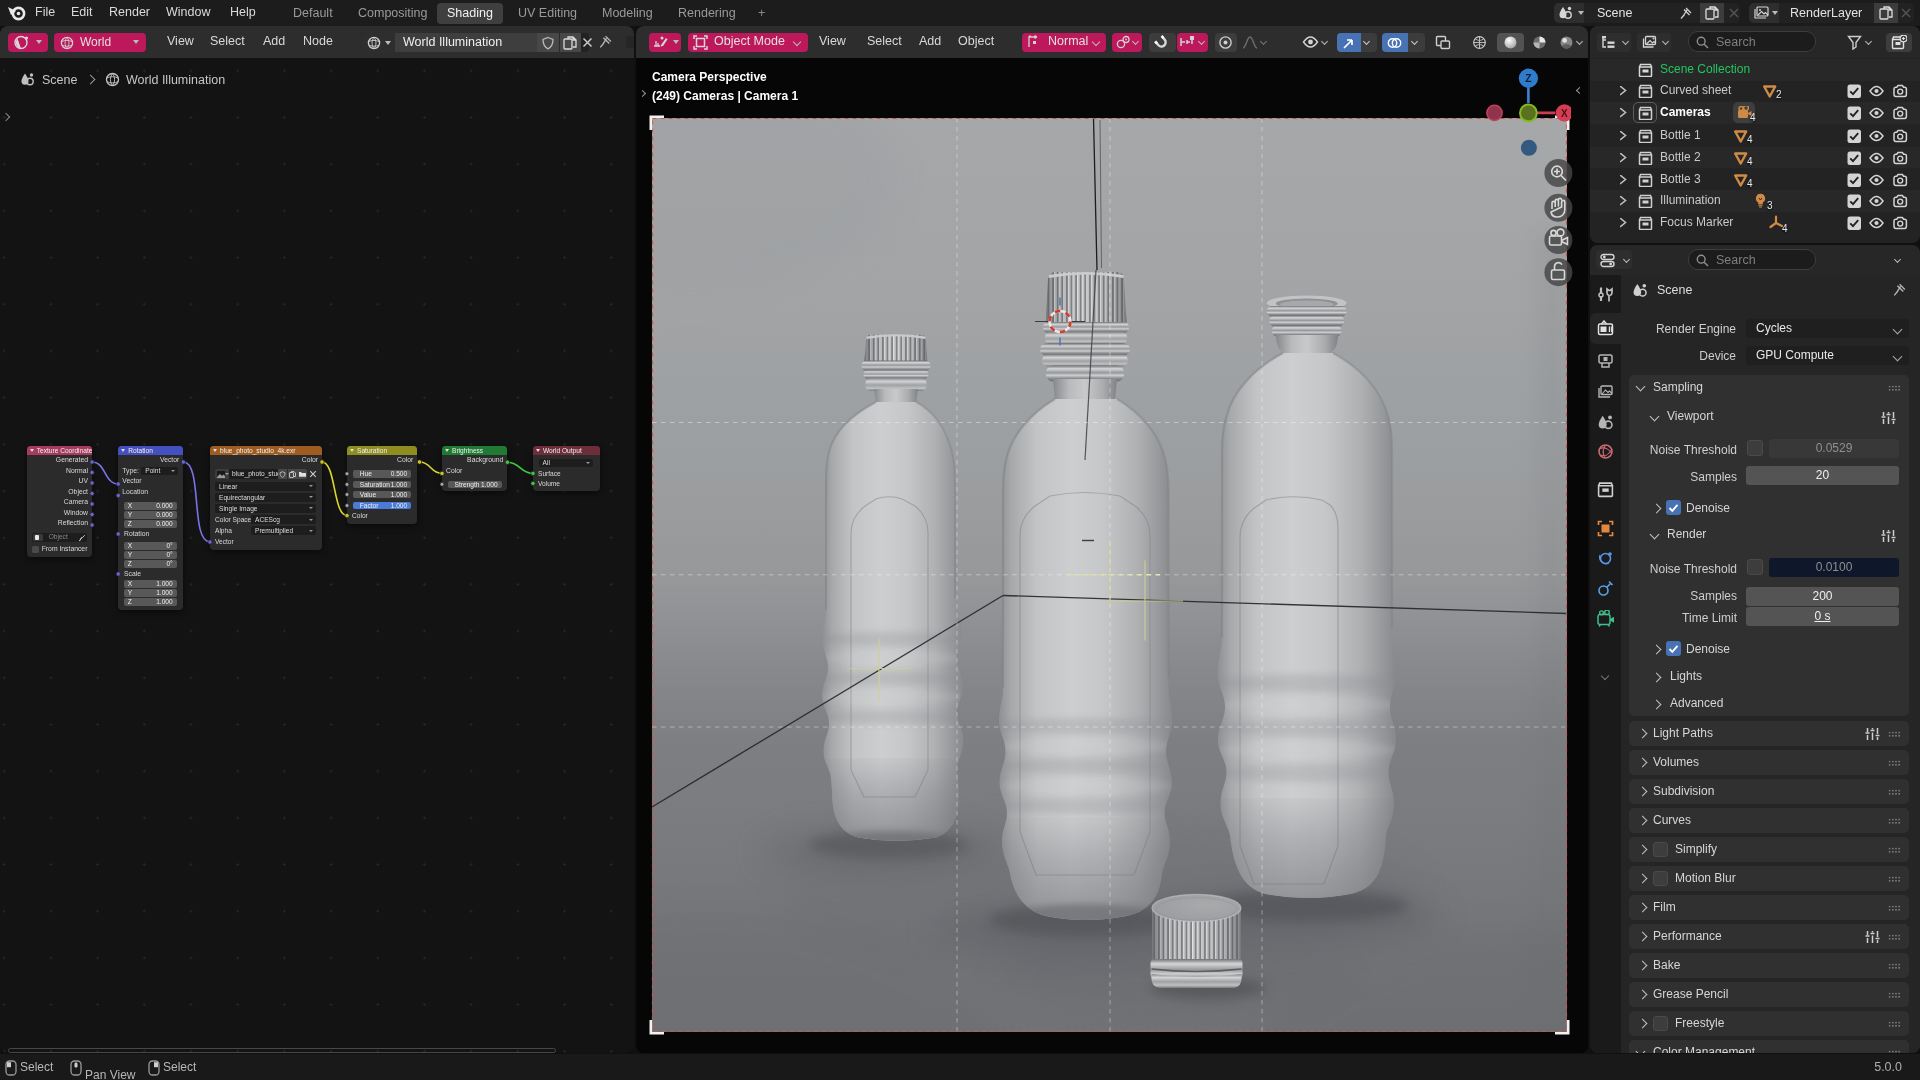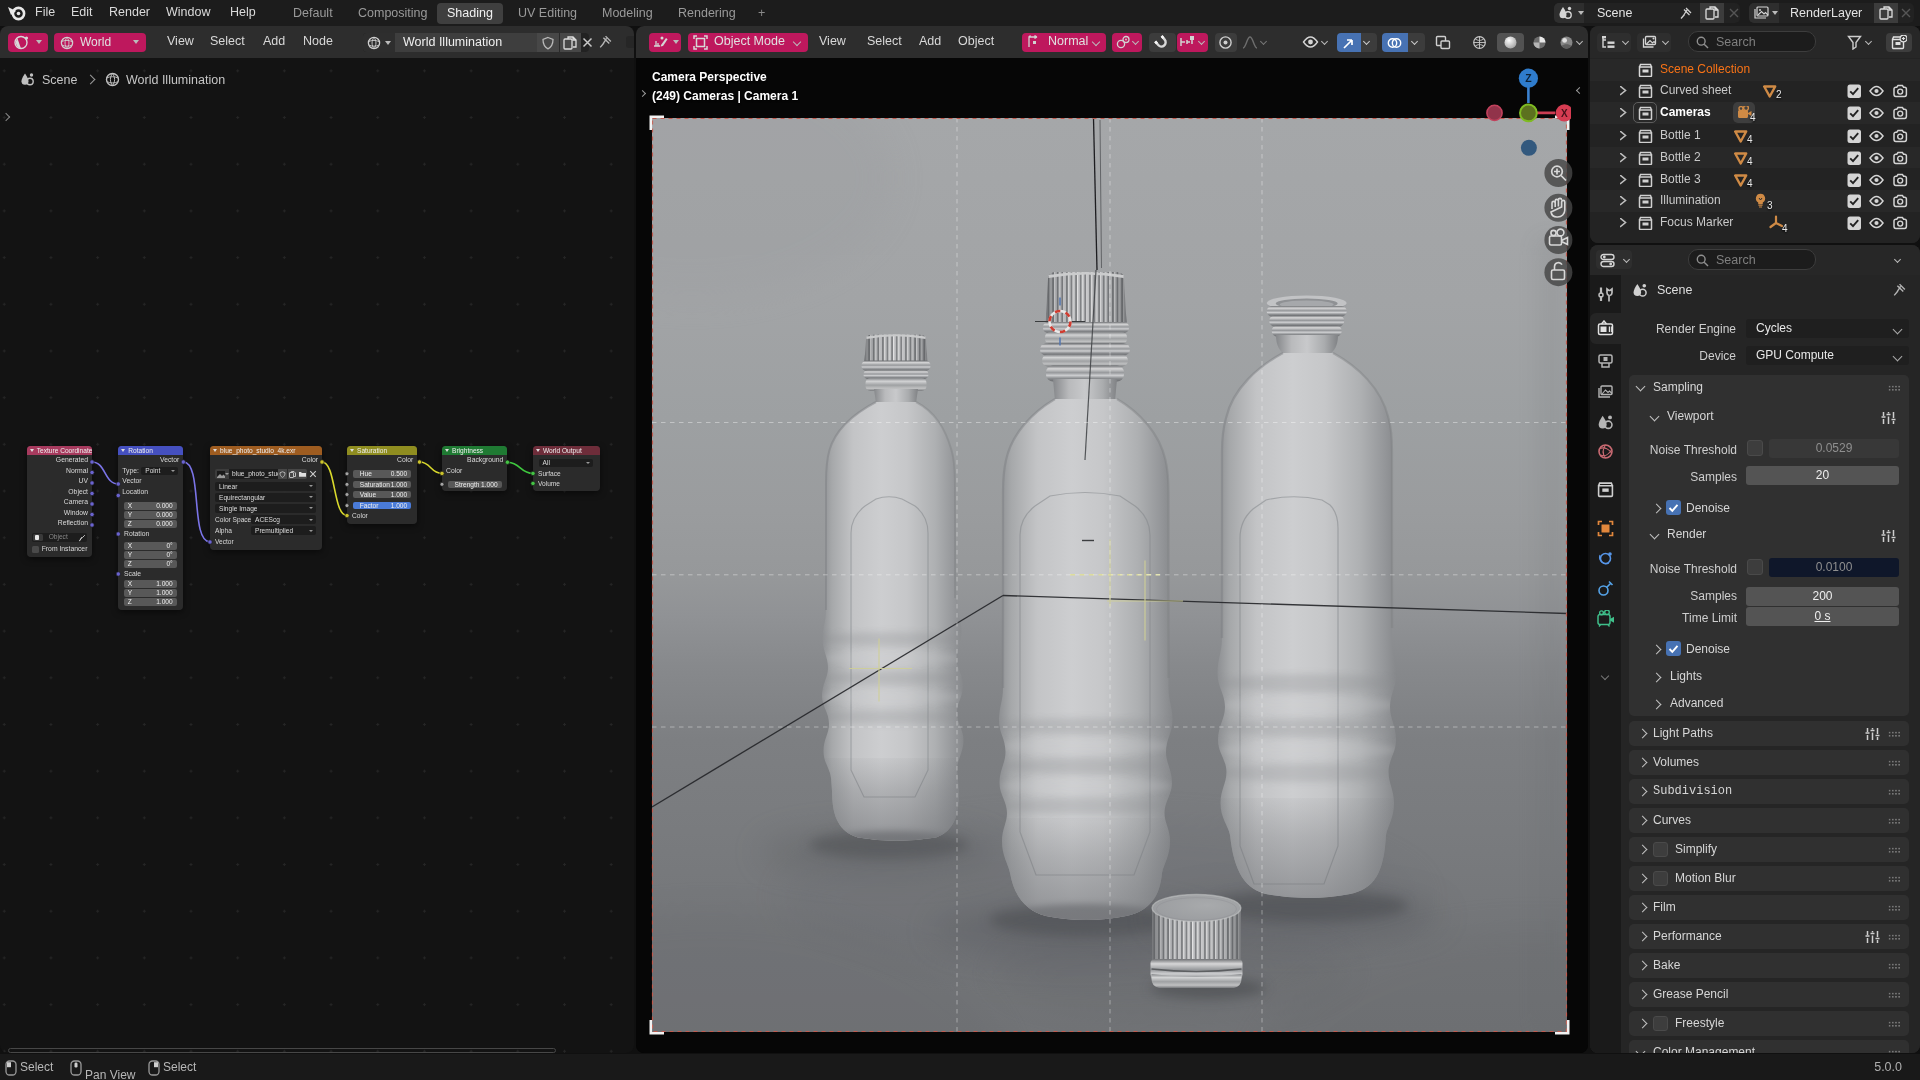--- a/index.html
+++ b/index.html
@@ -919,21 +919,21 @@
         <path d="M12.5 1.9 v3.2 M10.9 3.5 h3.2" stroke="#e0e0e0" stroke-width="1.2"></path>
       </svg>
     </div>
     <div class="abs" style="left:0;top:32px;width:330px;height:185px;background:#232323;font-size:12px;">
       <div class="orow" style="top:1px;background:#282828;">
         <svg class="abs" style="left:48px;top:4px" width="15" height="14" viewBox="0 0 15 14">
           <path d="M1.5 4 h12 v8.5 a1 1 0 0 1 -1 1 h-10 a1 1 0 0 1 -1 -1 Z" fill="none" stroke="#d8d8d8" stroke-width="1.5"></path>
           <path d="M1.5 4 L2.5 1.5 h10 l1 2.5" fill="none" stroke="#d8d8d8" stroke-width="1.5"></path>
           <rect x="4.5" y="6.5" width="6" height="3" fill="#d8d8d8"></rect>
         </svg>
-        <span class="abs" style="left:70px;color:#f97316;">Scene Collection</span>
+        <span class="abs" style="left:70px;color:#22c55e;">Scene Collection</span>
       </div>
       <svg width="0" height="0" style="position:absolute">
         <defs>
           <g id="colico">
             <path d="M1.5 4 h12 v8.5 a1 1 0 0 1 -1 1 h-10 a1 1 0 0 1 -1 -1 Z" fill="none" stroke="#d0d0d0" stroke-width="1.5"></path>
             <path d="M1.5 4 L2.5 1.5 h10 l1 2.5" fill="none" stroke="#d0d0d0" stroke-width="1.5"></path>
             <rect x="4.5" y="6.5" width="6" height="3" fill="#d0d0d0"></rect>
           </g>
           <g id="meshico">
             <path d="M2.2 2.5 h11 L7.7 12.5 Z" fill="none" stroke="#cf8a45" stroke-width="2.4" stroke-linejoin="round"></path>
@@ -1268,21 +1268,21 @@
     <div class="panel" style="top:475.5px;height:25px;">
         <div class="phead"><div class="chevr chev-r" style="left:10px;top:9px;"></div>Light Paths<div class="grip"></div>
       <svg class="abs" style="right:28px;top:5px" width="17" height="16" viewBox="0 0 17 16">
             <path d="M3.5 2 v4 M3.5 9 v5 M8.5 2 v1.5 M8.5 6.5 v7.5 M13.5 2 v6 M13.5 11 v3" stroke="#cfcfcf" stroke-width="1.5"></path>
             <path d="M1.5 7 h4 M6.5 4.5 h4 M11.5 9.5 h4" stroke="#cfcfcf" stroke-width="1.5"></path>
           </svg></div>
       </div>
     <div class="panel" style="top:504.5px;height:25px;">
         <div class="phead"><div class="chevr chev-r" style="left:10px;top:9px;"></div>Volumes<div class="grip"></div></div>
       </div>
-    <div class="panel" style="top:533.5px;height:25px;font-family:Liberation Mono, monospace;">
+    <div class="panel" style="top:533.5px;height:25px;">
         <div class="phead"><div class="chevr chev-r" style="left:10px;top:9px;"></div>Subdivision<div class="grip"></div></div>
       </div>
     <div class="panel" style="top:562.5px;height:25px;">
         <div class="phead"><div class="chevr chev-r" style="left:10px;top:9px;"></div>Curves<div class="grip"></div></div>
       </div>
     <div class="panel" style="top:591.5px;height:25px;">
         <div class="phead" style="padding-left:46px;"><div class="chevr chev-r" style="left:10px;top:9px;"></div><div class="abs" style="left:24px;top:5px;width:15px;height:15px;background:#3d3d3d;border-radius:3px;border:1px solid #4a4a4a;"></div>Simplify<div class="grip"></div></div>
       </div>
     <div class="panel" style="top:620.5px;height:25px;">
         <div class="phead" style="padding-left:46px;"><div class="chevr chev-r" style="left:10px;top:9px;"></div><div class="abs" style="left:24px;top:5px;width:15px;height:15px;background:#3d3d3d;border-radius:3px;border:1px solid #4a4a4a;"></div>Motion Blur<div class="grip"></div></div>

